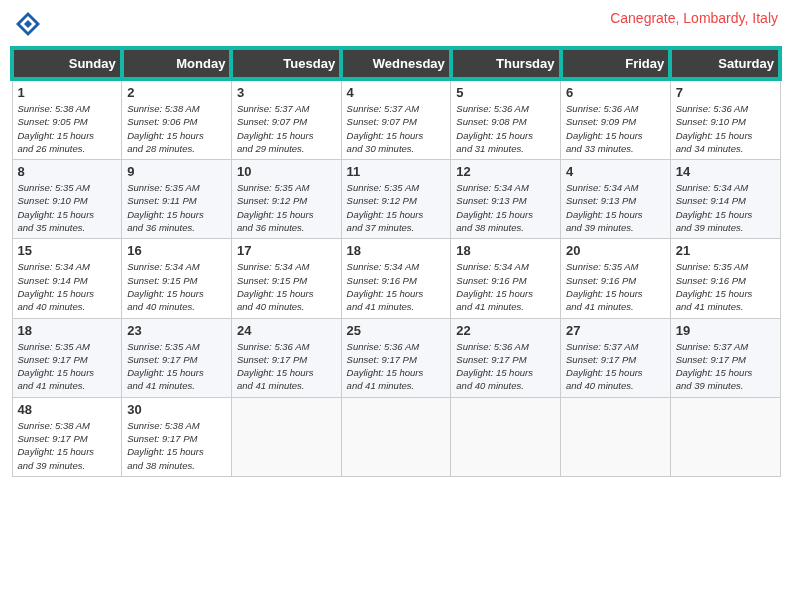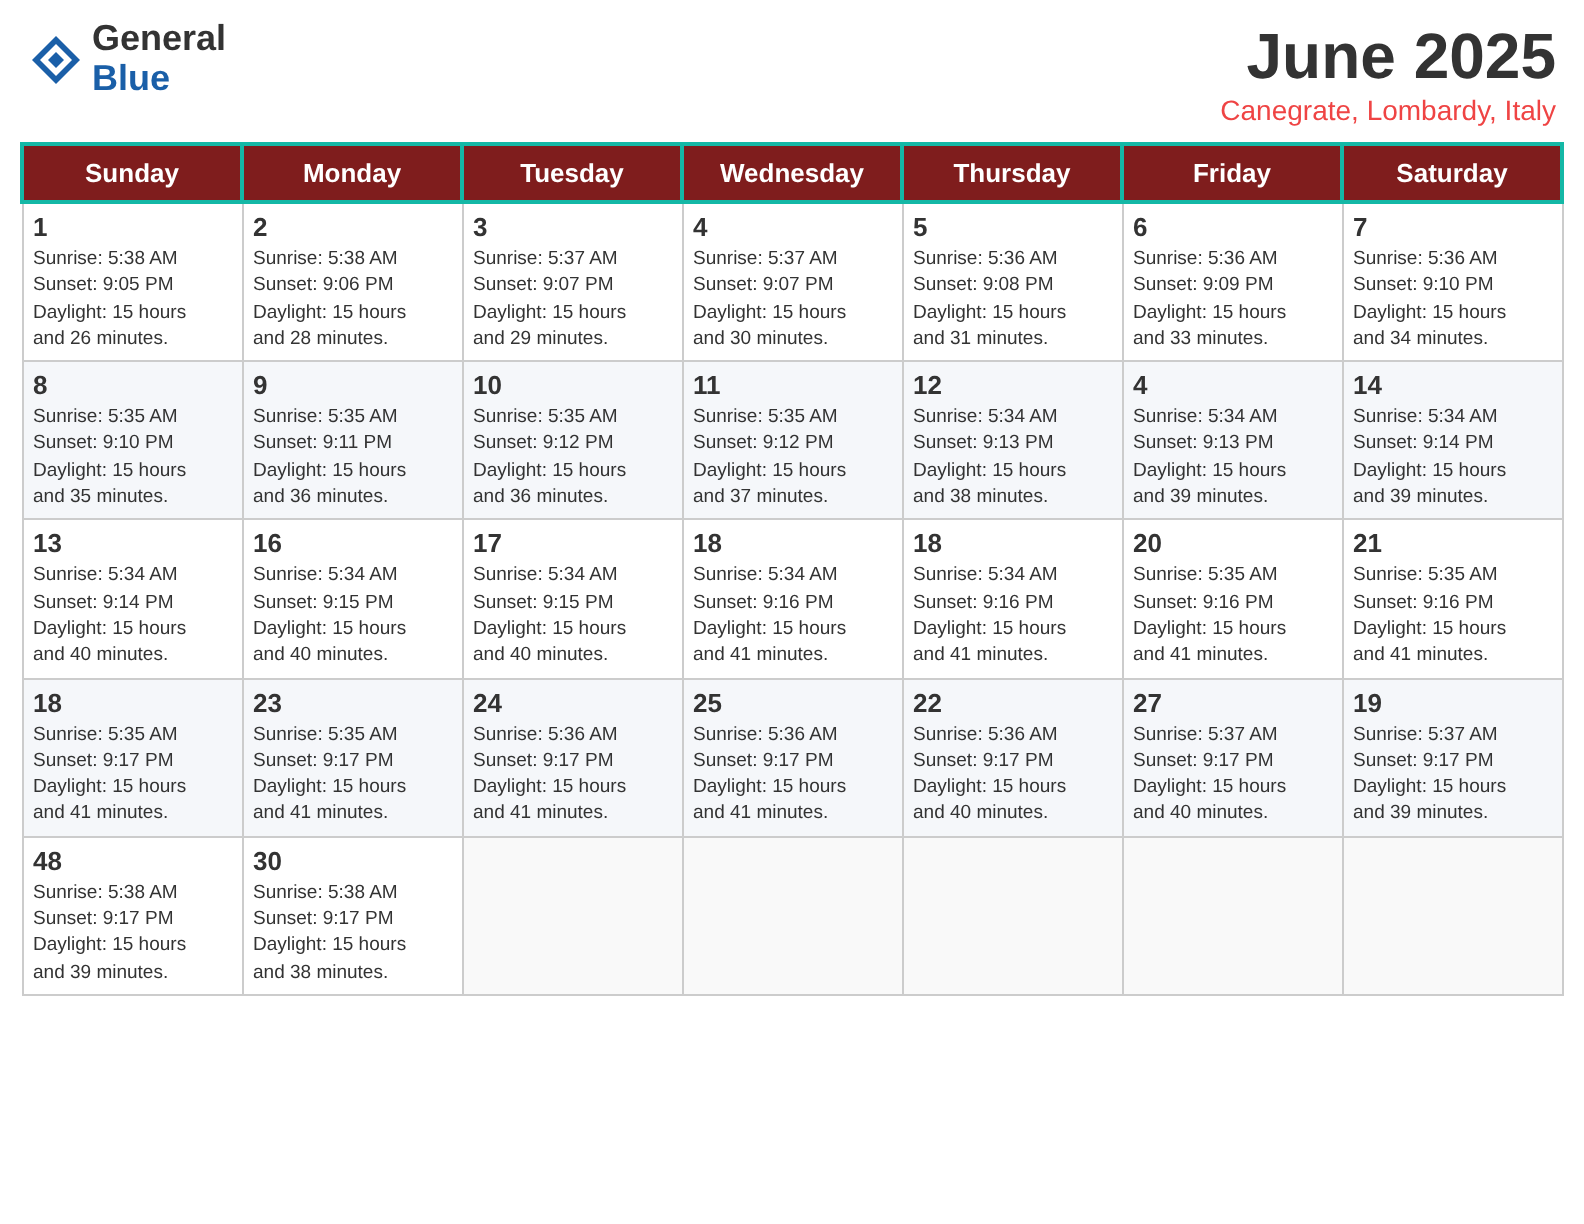--- a/index.html
+++ b/index.html
@@ -52,27 +52,27 @@
     .location {
       font-size: 14px;
       color: #ef4444;
     }
     .calendar {
       width: 100%;
       border-collapse: collapse;
       border: 1px solid #ccc;
     }
     .calendar th {
-      background: #7f1d1d;
+      background: #404040;
       color: #fff;
       font-size: 13px;
       font-weight: bold;
       padding: 6px 4px;
-      text-align: center;
-      border: 2px solid #14b8a6;
+      text-align: right;
+      border: 4px solid #14b8a6;
     }
     .calendar td {
       vertical-align: top;
       border: 1px solid #ccc;
       padding: 4px 5px;
       font-size: 10px;
       color: #333;
       width: 14.28%;
       min-height: 80px;
       background: #fff;
@@ -84,42 +84,38 @@
       font-size: 13px;
       font-weight: bold;
       color: #333;
       display: block;
       margin-bottom: 2px;
     }
     .day-info {
       font-size: 9.5px;
       color: #333;
       line-height: 1.4;
+      font-style: italic;
     }
     .empty-cell {
       background: #f9f9f9 !important;
     }
   </style>
 </head>
 <body>
 
 <div class="header">
   <div class="logo">
     <svg class="logo-icon" viewBox="0 0 28 28">
       <polygon points="14,2 26,14 14,26 2,14" fill="#1a5fa8"></polygon>
       <polygon points="14,6 22,14 14,22 6,14" fill="#fff"></polygon>
       <polygon points="14,10 18,14 14,18 10,14" fill="#1a5fa8"></polygon>
     </svg>
-    <div class="logo-text">
-      <span class="logo-general">General</span>
-      <span class="logo-blue">Blue</span>
-    </div>
   </div>
   <div class="title-block">
-    <div class="month-year">June 2025</div>
     <div class="location">Canegrate, Lombardy, Italy</div>
   </div>
 </div>
 
 <table class="calendar">
   <thead>
     <tr>
       <th>Sunday</th>
       <th>Monday</th>
       <th>Tuesday</th>
@@ -227,21 +223,21 @@
         <td>
           <span class="day-num">14</span>
           <div class="day-info" style="white-space: pre-line;">Sunrise: 5:34 AM
 Sunset: 9:14 PM
 Daylight: 15 hours
 and 39 minutes.</div>
         </td>
       </tr>
       <tr>
         <td>
-          <span class="day-num">13</span>
+          <span class="day-num">15</span>
           <div class="day-info" style="white-space: pre-line;">Sunrise: 5:34 AM
 Sunset: 9:14 PM
 Daylight: 15 hours
 and 40 minutes.</div>
         </td>
         <td>
           <span class="day-num">16</span>
           <div class="day-info" style="white-space: pre-line;">Sunrise: 5:34 AM
 Sunset: 9:15 PM
 Daylight: 15 hours

